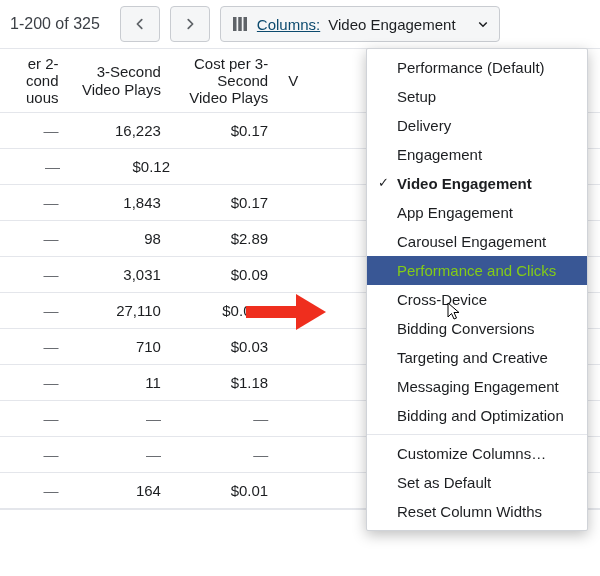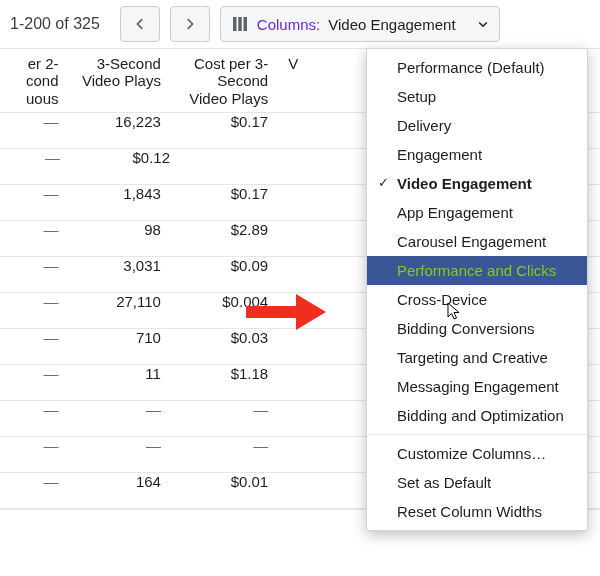--- a/index.html
+++ b/index.html
@@ -17,32 +17,32 @@
   }
   .pill {
     border: 1px solid #c9ccd1; border-radius: 4px; background: #f5f6f7;
     display: inline-flex; align-items: center; justify-content: center;
     height: 36px; padding: 0 10px; color: #3b3f45; font-size: 15px;
   }
   .range { background: #fff; font-size: 16px; border: none; padding-left: 4px; }
   .pager { padding: 0; width: 40px; cursor: pointer; }
   .pager svg { width: 14px; height: 14px; }
   .columns { min-width: 280px; gap: 8px; cursor: pointer; }
-  .columns .lbl { color: #6d28d9; }
+  .columns .lbl { color: #0c4a6e; text-decoration: underline; }
   .columns .val { color: #1c1e21; max-width: 150px; white-space: nowrap; overflow: hidden; text-overflow: ellipsis; }
   .columns .caret { margin-left: auto; }
   .break { min-width: 60px; gap: 8px; overflow: hidden; }
   .icon { display: inline-flex; }
   
   .grid {
     border-top: 1px solid #e4e6eb;
     border-bottom: 1px solid #e4e6eb;
   }
   .grid-head, .grid-row {
-    display: flex; 
+    display: flex; align-items: center;
     border-bottom: 1px solid #e4e6eb;
   }
   .grid-head { height: 64px; }
   .grid-row { height: 36px; }
   .cell { padding: 0 10px; text-align: right; font-size: 15px; color: #1c1e21; }
   .head-cell { text-align: right; font-size: 15px; color: #1c1e21; line-height: 1.15; padding: 6px 10px; }
   .head-cell.left { text-align: left; }
   .c0 { width: 70px; }
   .c1 { width: 105px; }
   .c2 { width: 110px; }

